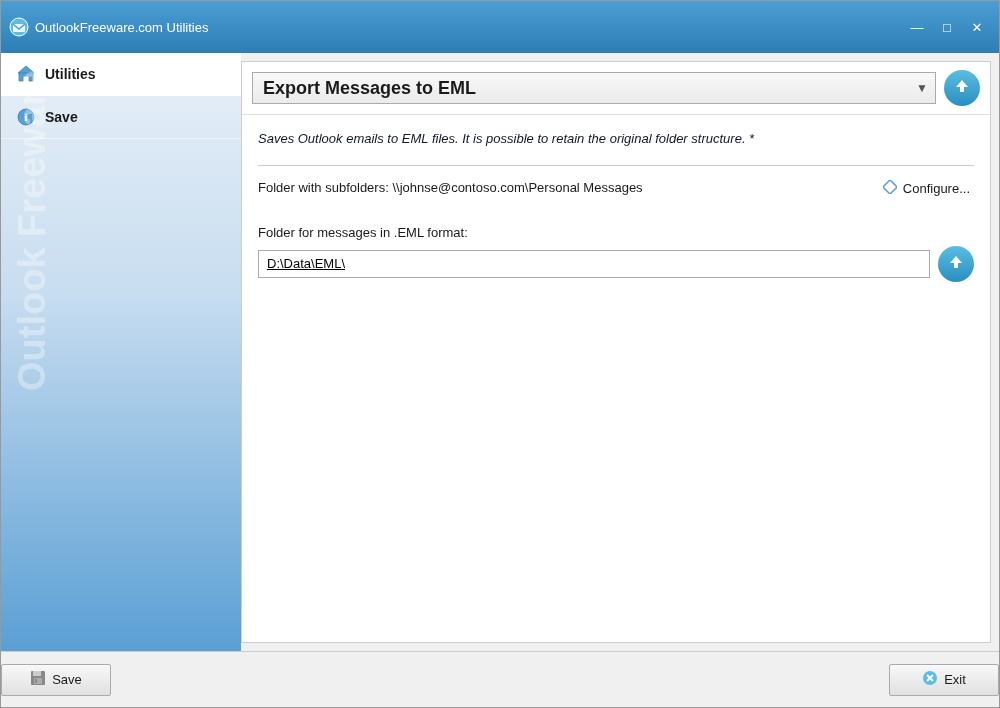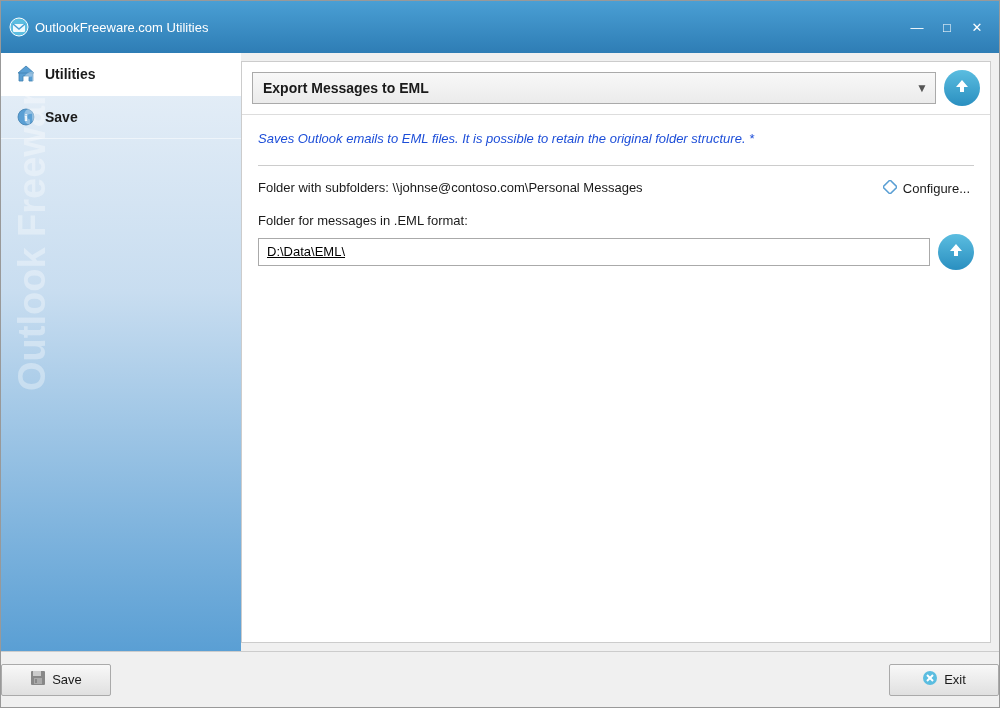--- a/index.html
+++ b/index.html
@@ -146,21 +146,21 @@
     .dropdown-wrapper {
       flex: 1;
       position: relative;
     }
     .dropdown-wrapper select {
       width: 100%;
       height: 32px;
       border: 1px solid #aaa;
       background: linear-gradient(to bottom, #f8f8f8, #ebebeb);
       padding: 0 30px 0 10px;
-      font-size: 14px;
+      font-size: 18px;
       font-weight: bold;
       color: #1a1a1a;
       appearance: none;
       cursor: pointer;
       font-family: 'Segoe UI', sans-serif;
     }
     .dropdown-arrow {
       position: absolute;
       right: 8px;
       top: 50%;
@@ -184,37 +184,37 @@
     }
 
     .panel-body {
       flex: 1;
       padding: 14px 16px;
       overflow-y: auto;
     }
 
     .description-text {
       font-style: italic;
-      color: #1d4ed8;
+      color: #0f172a;
       font-size: 13px;
       margin-bottom: 16px;
       line-height: 1.5;
     }
 
     .divider {
       border: none;
       border-top: 1px solid #ccc;
       margin: 12px 0;
     }
 
     .folder-row {
       display: flex;
       align-items: flex-start;
       justify-content: space-between;
-      margin-bottom: 14px;
+      margin-bottom: 26px;
     }
 
     .folder-text {
       font-size: 13px;
       color: #1a1a1a;
       line-height: 1.5;
     }
 
     .configure-btn {
       display: flex;

